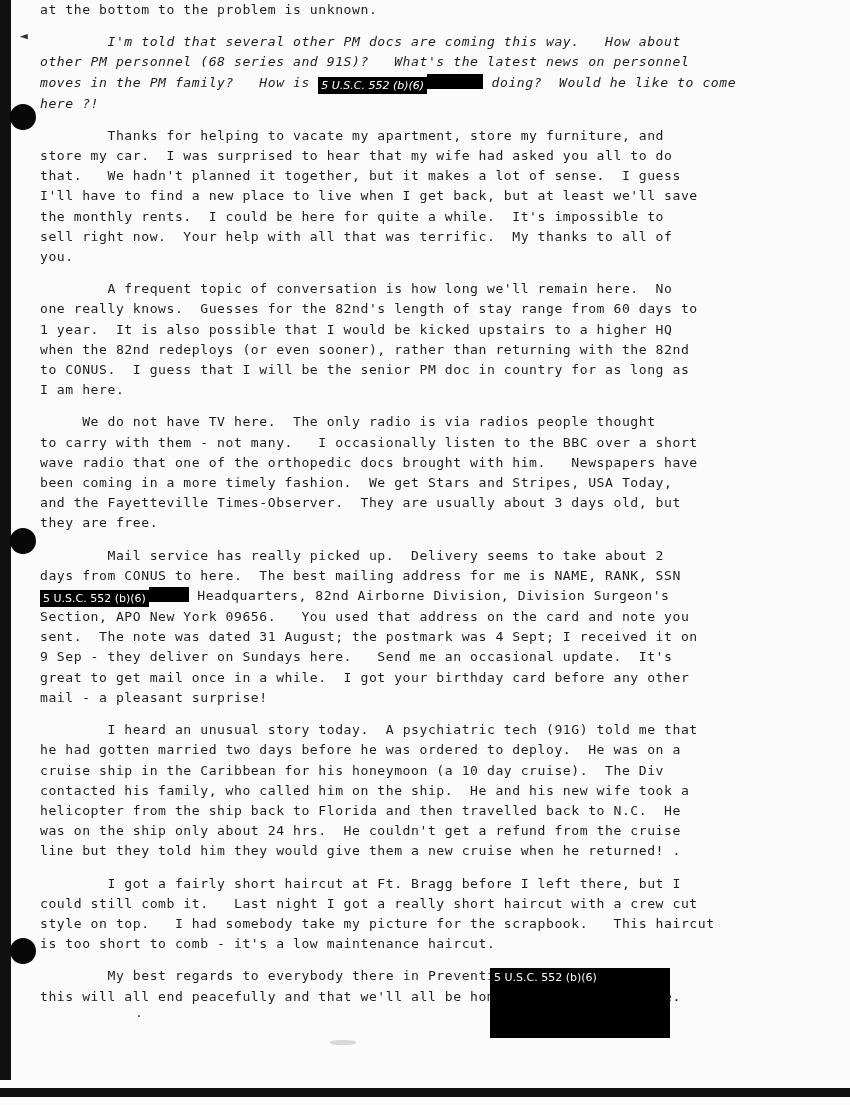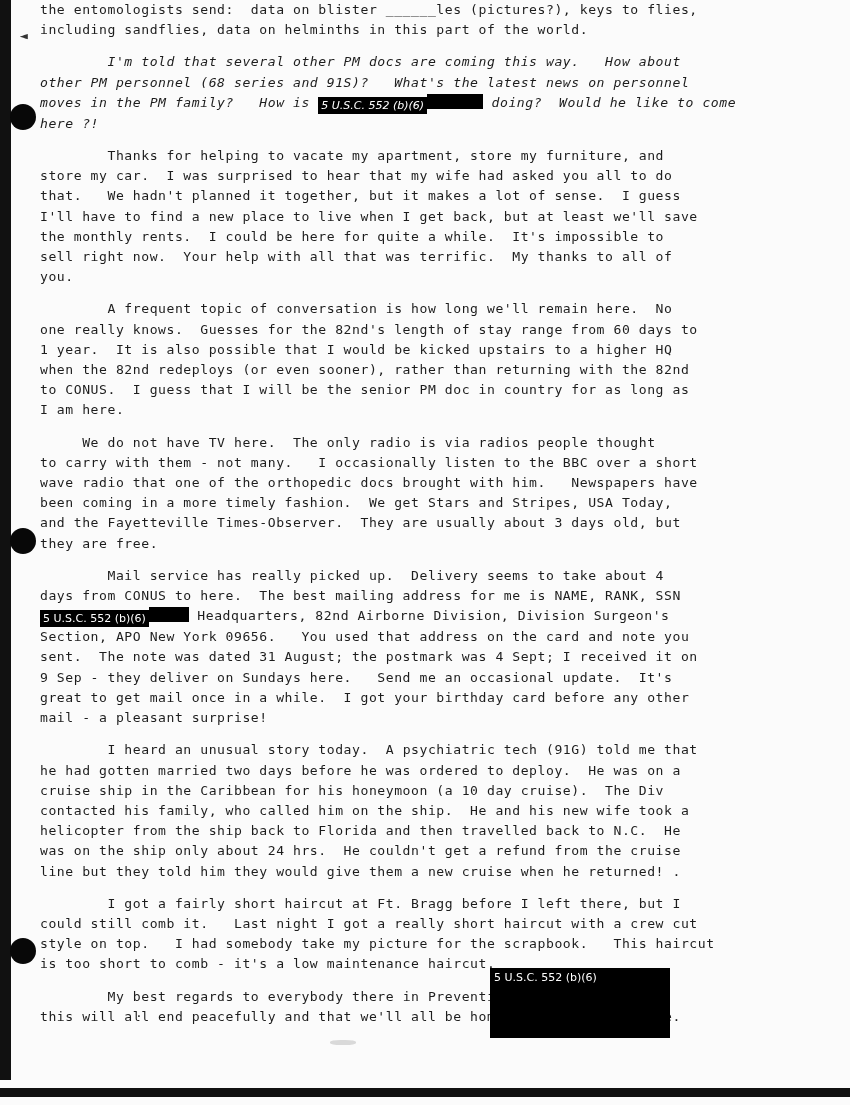--- a/index.html
+++ b/index.html
@@ -144,22 +144,21 @@
   <div class="punch" style="top:528px;"></div>
   <div class="punch" style="top:938px;"></div>
 
   <div class="tick" style="left:20px; top:28px;">◄</div>
   <div class="tick" style="left:135px; top:1005px;">.</div>
 
   <div class="smudge" style="left:330px; top:1040px; width:26px; height:5px; opacity:.35;"></div>
 
   <div class="doc-body">
 
-    <p class="para faded">the entomologists send:  data on blister ______les (pictures?), keys to flies,
-including sandflies, data on helminths in this part of the world.</p>
+    <p class="para faded-strong">at the bottom to the problem is unknown.</p>
 
     <div class="gap"></div>
 
     <p class="para faded-mid"><span>        I'm told that several other PM docs are coming this way.   How about
 other PM personnel (68 series and 91S)?   What's the latest news on personnel
 moves in the PM family?   How is </span><span class="redaction">5 U.S.C. 552 (b)(6)</span><span class="redaction-tail"></span><span> doing?  Would he like to come
 here ?!</span></p>
 
     <div class="gap"></div>
 
@@ -184,21 +183,21 @@
 
     <p class="para">     We do not have TV here.  The only radio is via radios people thought
 to carry with them - not many.   I occasionally listen to the BBC over a short
 wave radio that one of the orthopedic docs brought with him.   Newspapers have
 been coming in a more timely fashion.  We get Stars and Stripes, USA Today,
 and the Fayetteville Times-Observer.  They are usually about 3 days old, but
 they are free.</p>
 
     <div class="gap"></div>
 
-    <p class="para"><span>        Mail service has really picked up.  Delivery seems to take about 4
+    <p class="para"><span>        Mail service has really picked up.  Delivery seems to take about 2
 days from CONUS to here.  The best mailing address for me is NAME, RANK, SSN</span>
 <span class="redaction">5 U.S.C. 552 (b)(6)</span><span class="redaction-tail" style="width:40px;"></span><span> Headquarters, 82nd Airborne Division, Division Surgeon's
 Section, APO New York 09656.   You used that address on the card and note you
 sent.  The note was dated 31 August; the postmark was 4 Sept; I received it on
 9 Sep - they deliver on Sundays here.   Send me an occasional update.  It's
 great to get mail once in a while.  I got your birthday card before any other
 mail - a pleasant surprise!</span></p>
 
     <div class="gap"></div>
 

